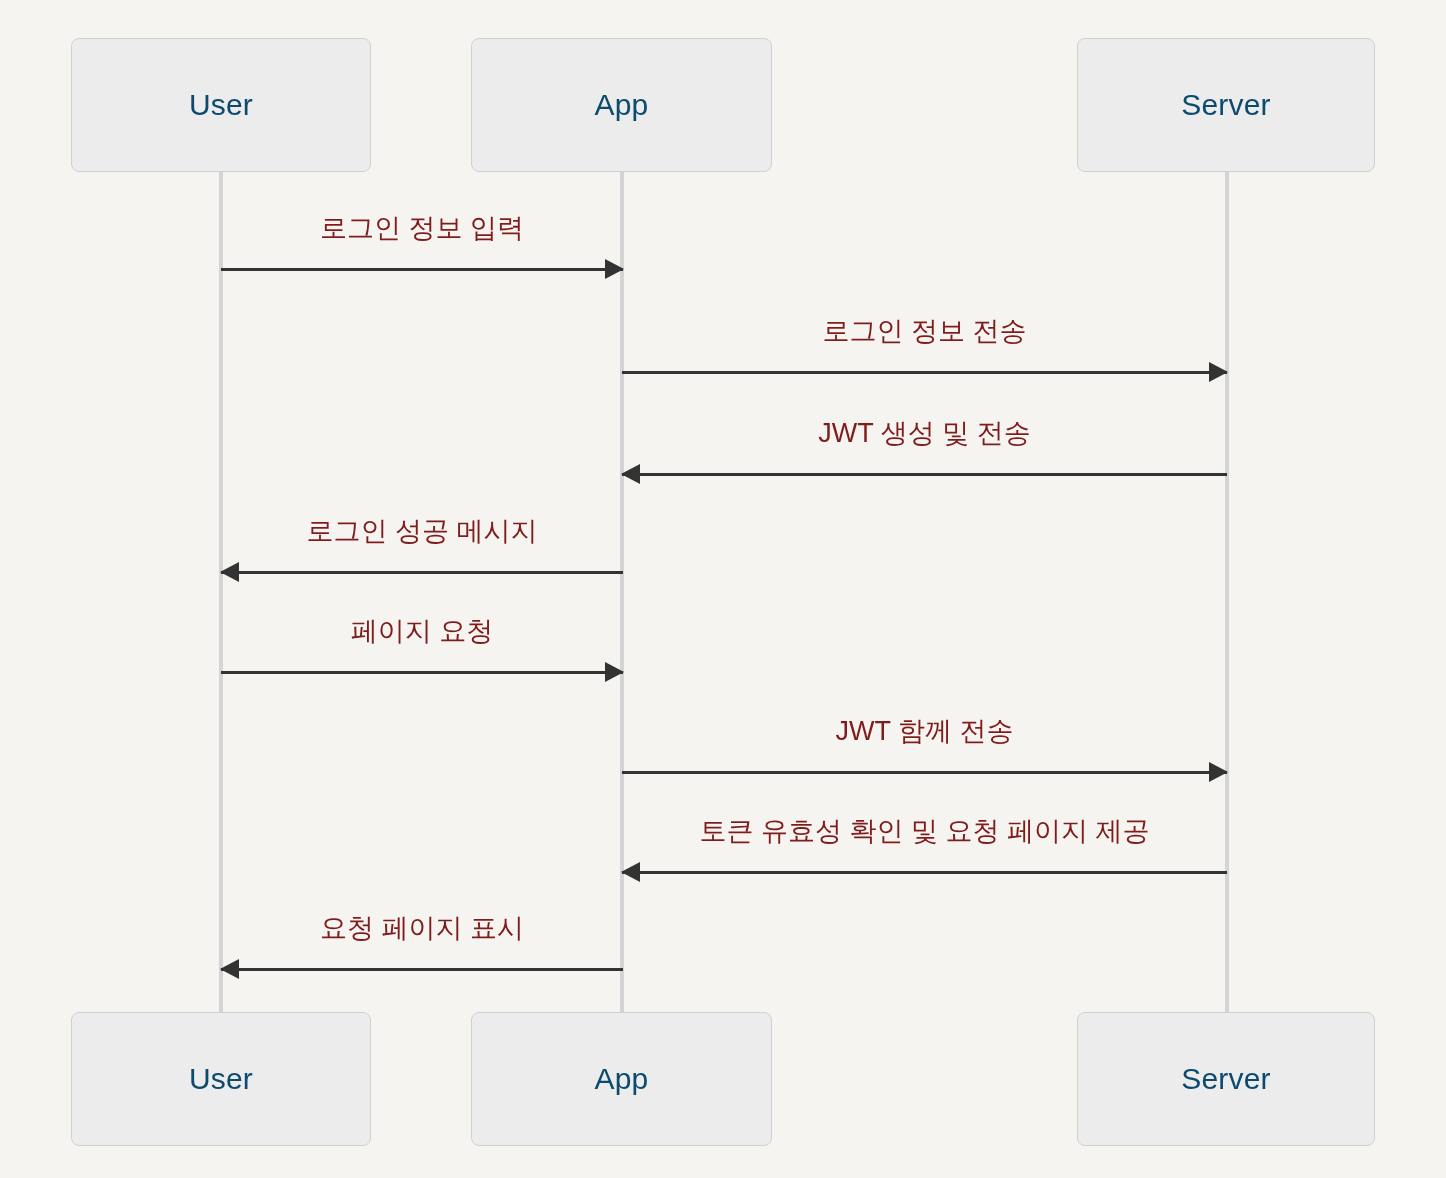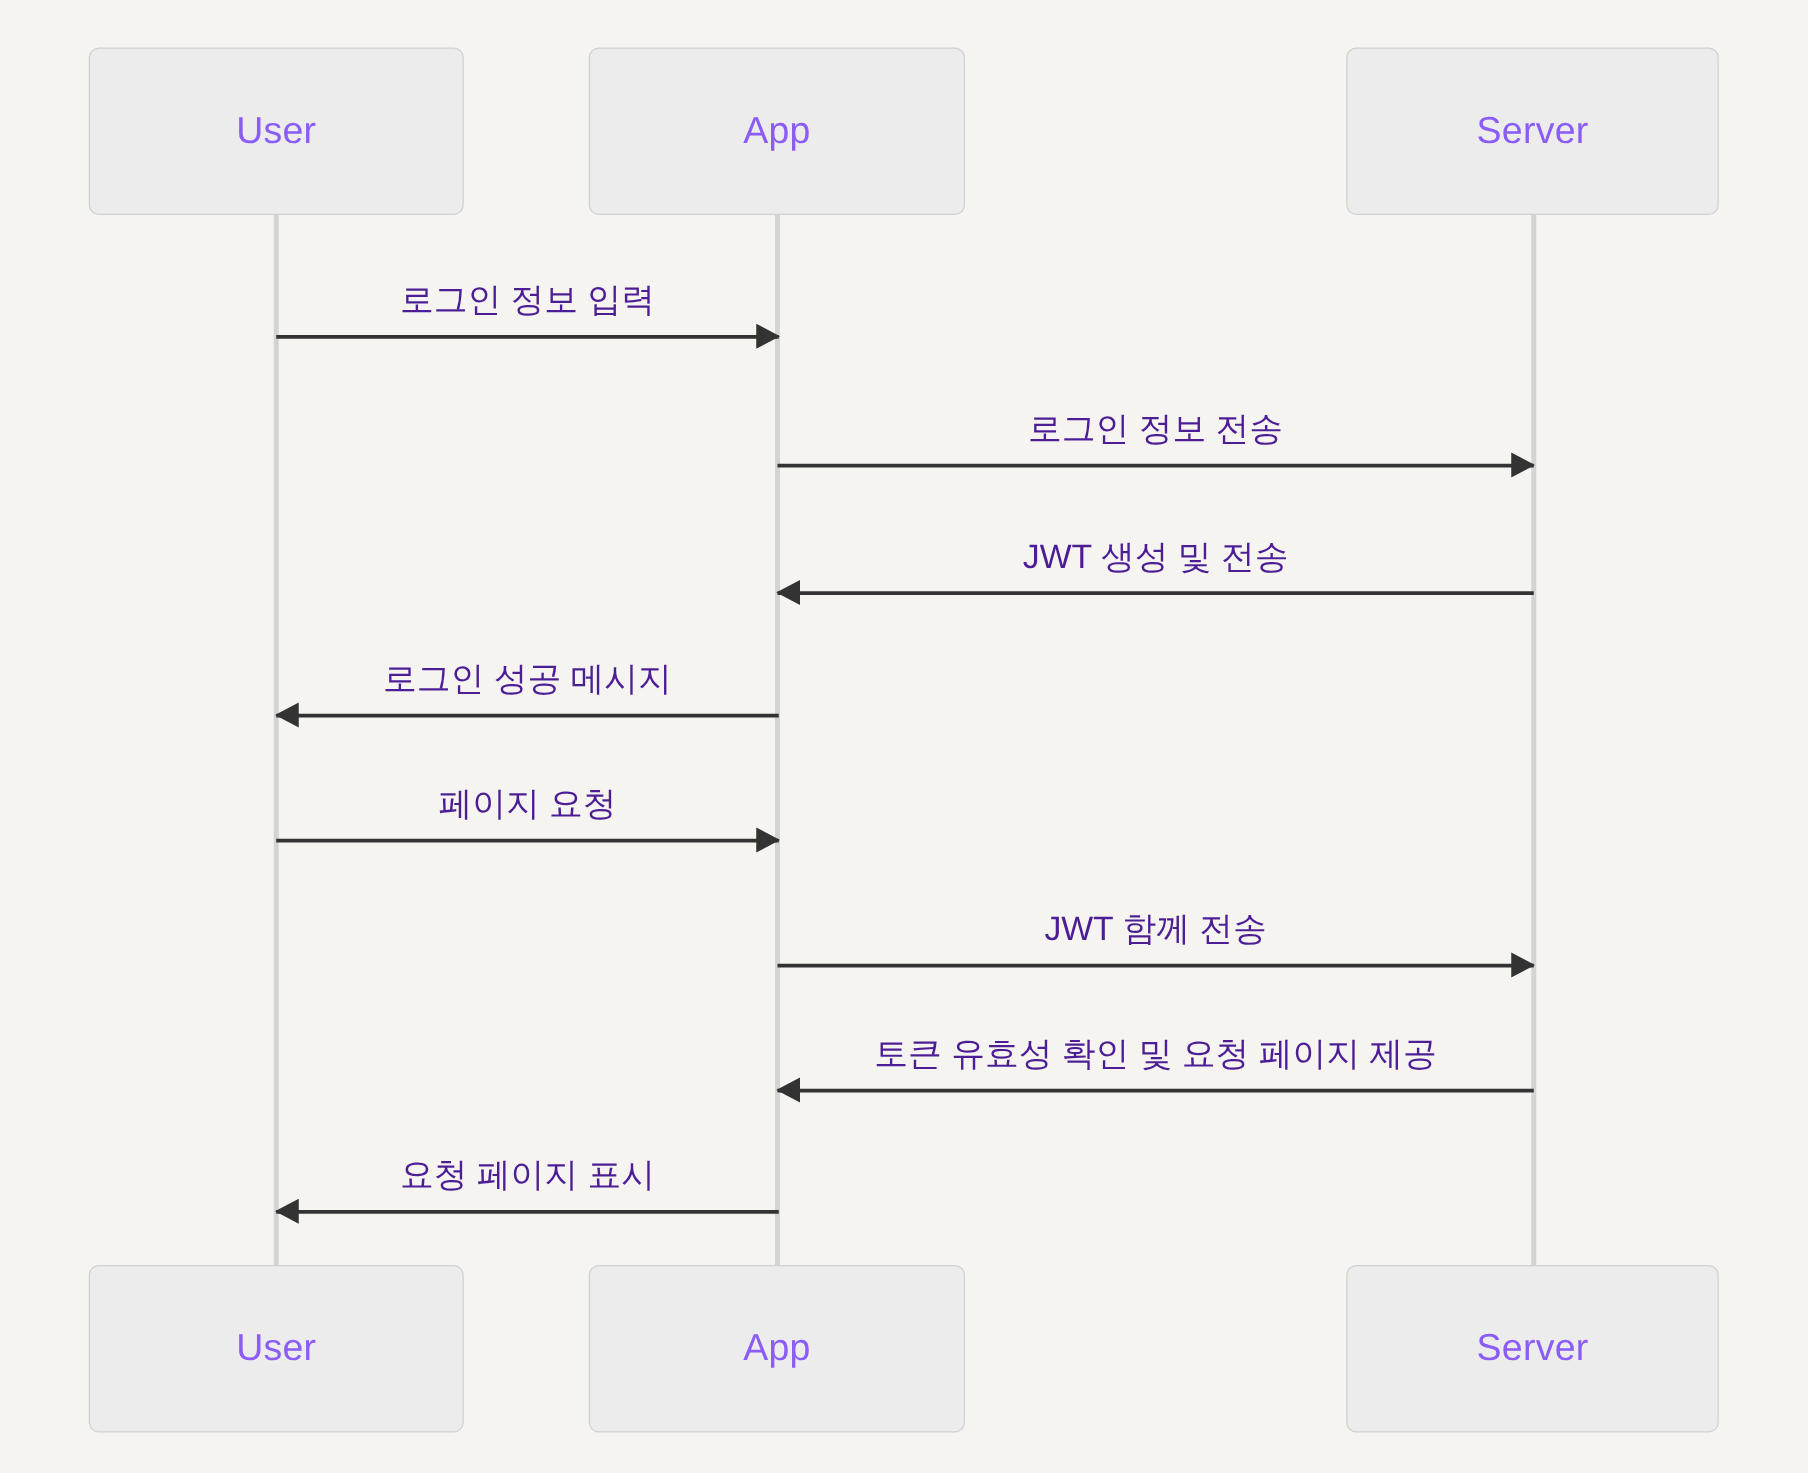--- a/index.html
+++ b/index.html
@@ -34,21 +34,21 @@
     background: #ECECEC;
     border: 1px solid #D0D0D0;
     border-radius: 8px;
     display: flex;
     align-items: center;
     justify-content: center;
     height: 134px;
   }
   .participant .plabel {
     font-size: 30px;
-    color: #8b5cf6;
+    color: #0c4a6e;
     font-weight: 400;
     letter-spacing: 0.2px;
     line-height: 1;
   }
   
   .message {
     position: absolute;
     height: 0;
   }
   .msg-line {
@@ -72,24 +72,24 @@
     border-left: 19px solid #333333;
   }
   .msg-head.left {
     left: -1px;
     border-right: 19px solid #333333;
   }
   .msg-label {
     position: absolute;
     left: 0;
     right: 0;
-    bottom: 12px;
+    bottom: 24px;
     text-align: center;
     font-size: 27px;
-    color: #4c1d95;
+    color: #7f1d1d;
     white-space: nowrap;
     line-height: 1.1;
     margin-top: 16px;
   }
 </style>
 </head>
 <body>
 
 <div id="diagram">
 

